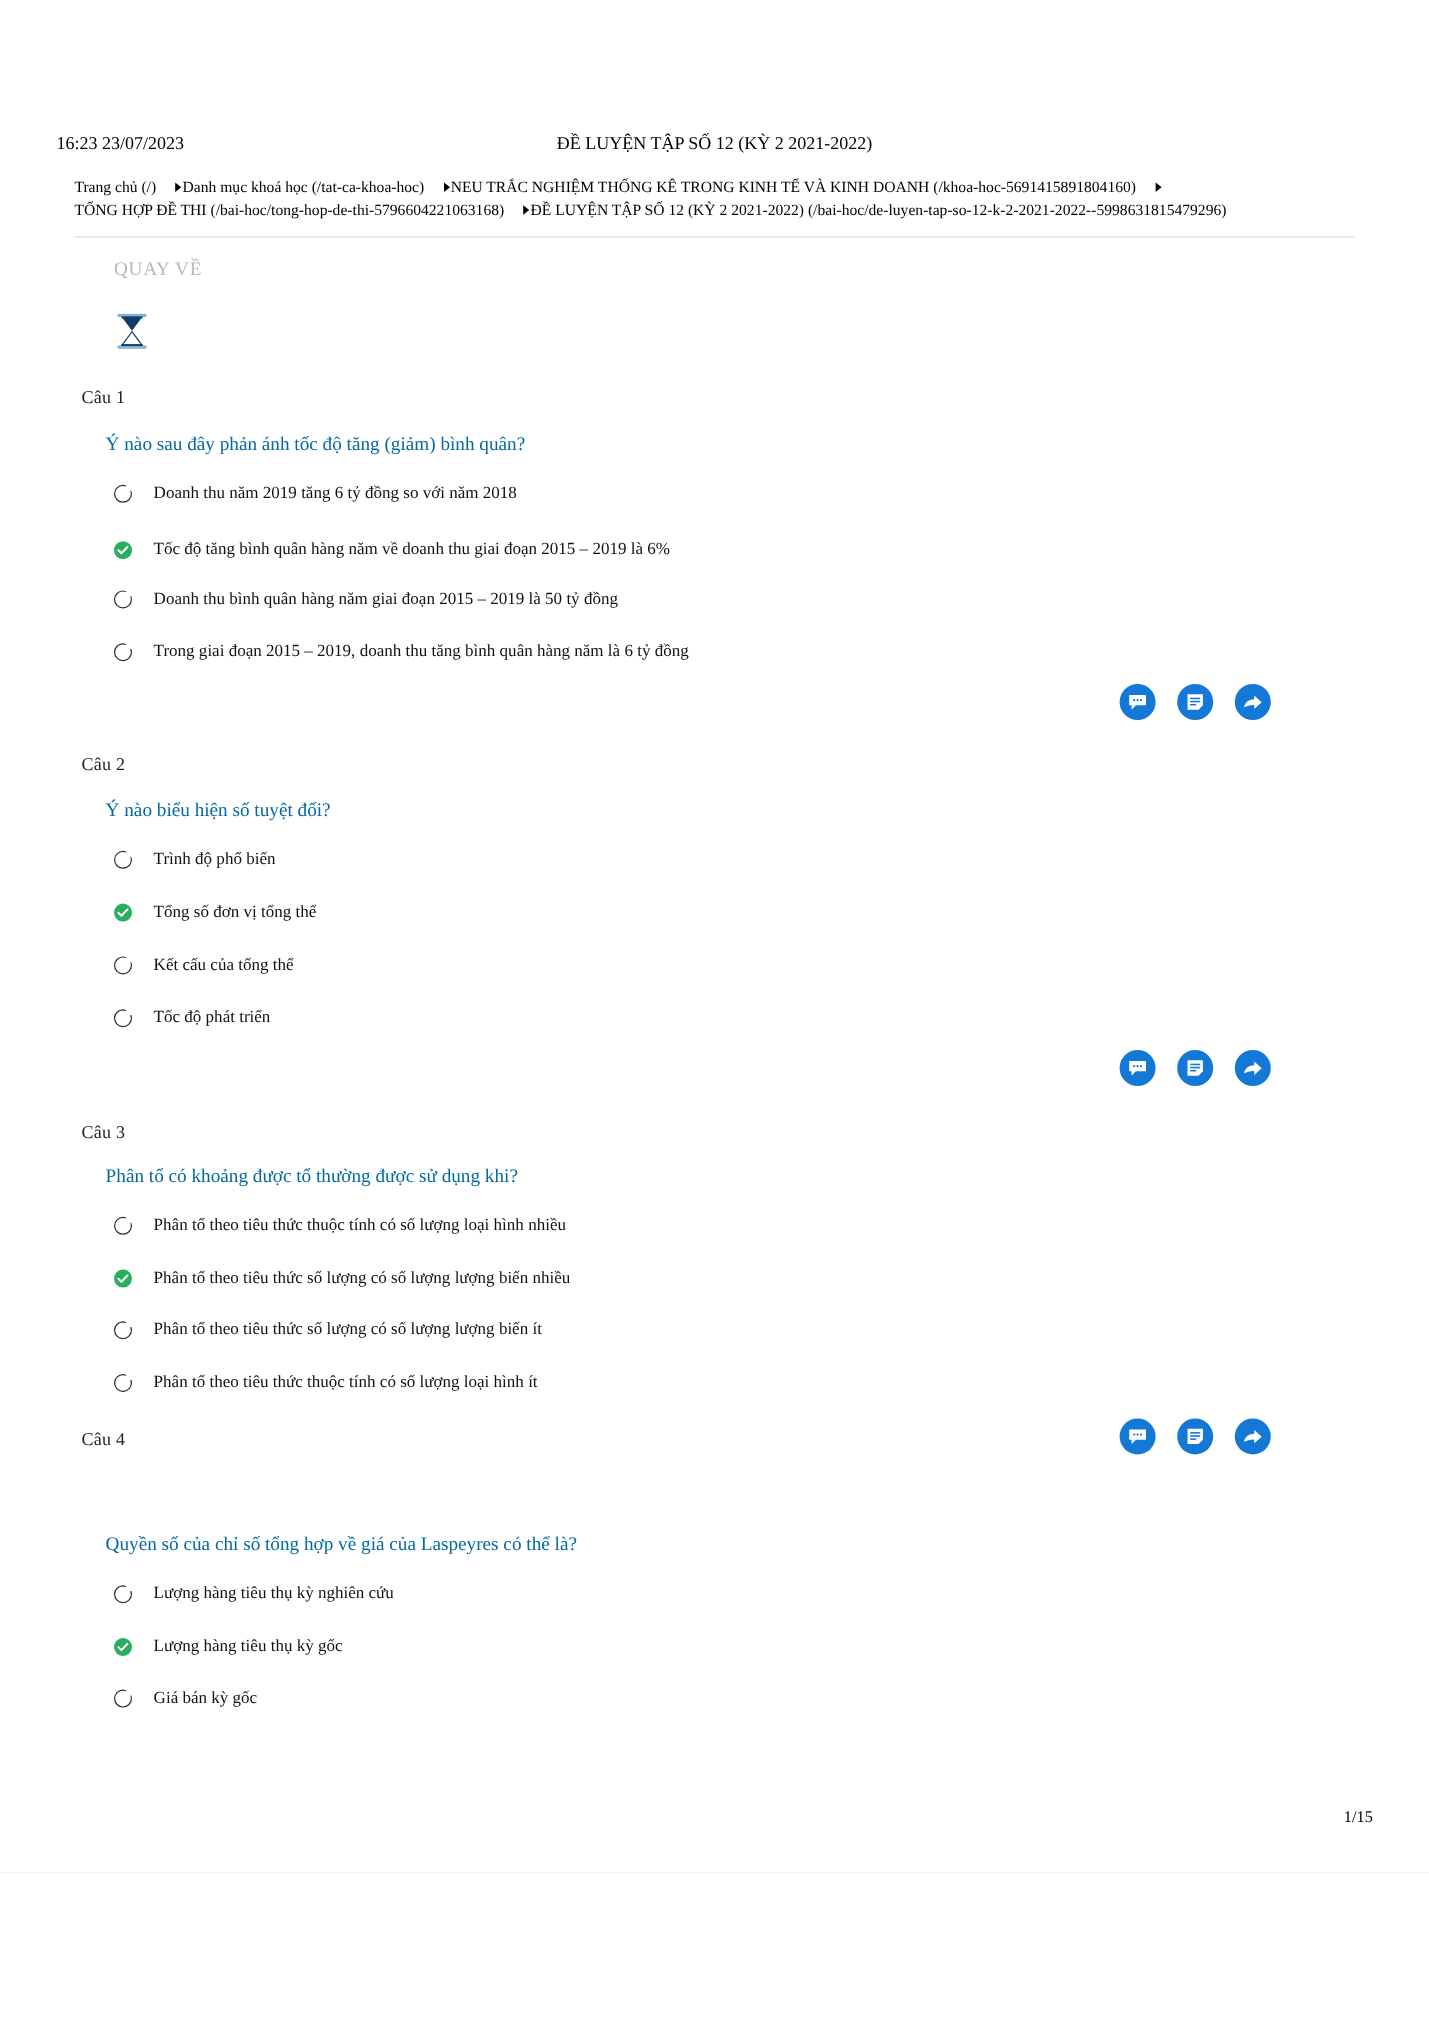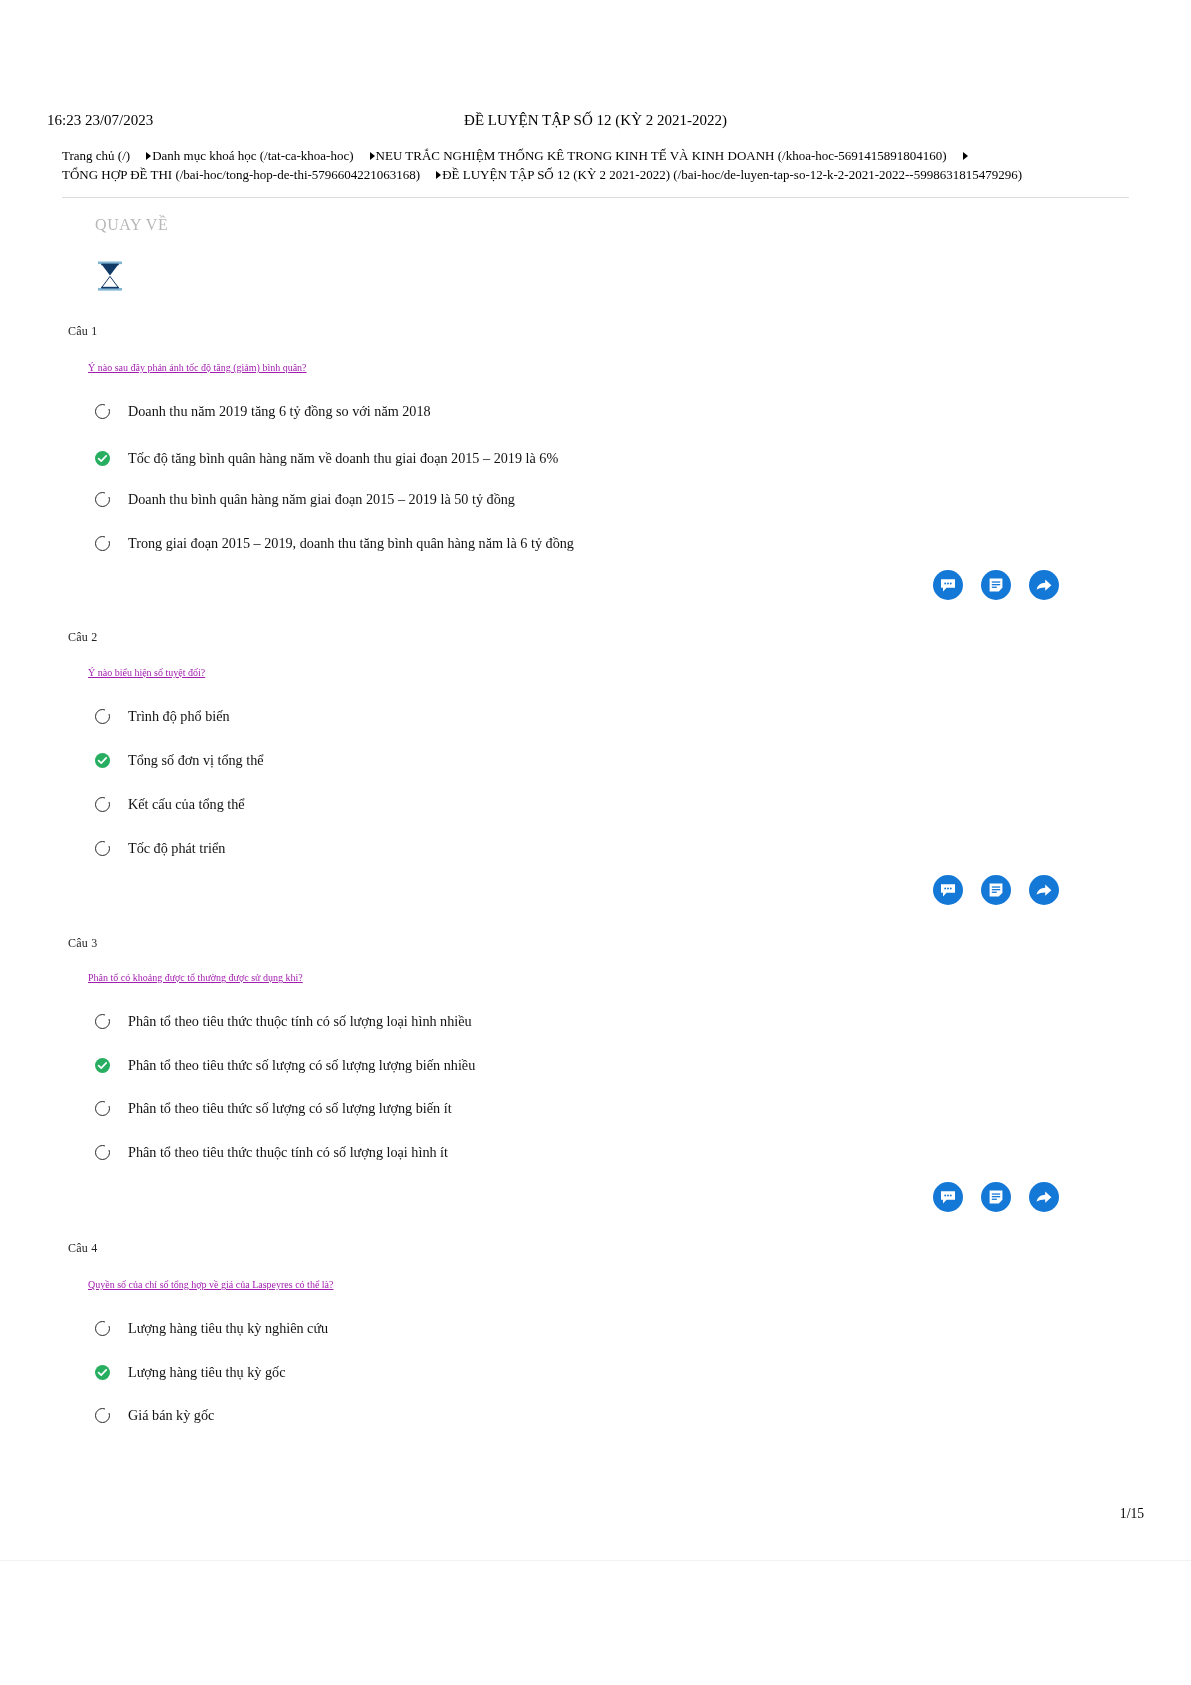--- a/index.html
+++ b/index.html
@@ -81,31 +81,30 @@
     top: 261px;
     width: 26px;
     height: 30px;
   }
 
   
   .question { position: absolute; left: 0; right: 0; }
   .q-num {
     position: absolute;
     left: 68px;
-    font-size: 12px;
+    font-size: 15px;
     color: #222;
     letter-spacing: .2px;
   }
   .q-text {
     position: absolute;
     left: 88px;
-    font-size: 10px;
-    color: #a21caf;
+    font-size: 16px;
+    color: #0369a1;
     white-space: nowrap;
-    text-decoration: underline;
   }
   .opt {
     position: absolute;
     left: 95px;
     height: 20px;
   }
   .opt .bullet {
     position: absolute;
     left: 0; top: 1px;
     width: 15px; height: 15px;
@@ -343,21 +342,21 @@
     </div>
     <div class="act-btn b3">
       <svg width="20" height="20" viewBox="0 0 20 20">
           <path d="M2.6 14.6c1.1-4.6 4.2-6.7 8.6-6.8V4.6l6.2 5.6-6.2 5.6v-3.2c-3.4-.1-5.9.7-8.6 2z" fill="#ffffff"></path>
         </svg>
     </div>
   </div>
 </div>
 
 <div class="question" style="top:0;">
-  <div class="q-num" style="top:1241px;text-align:center;">Câu 4</div>
+  <div class="q-num" style="top:1192px;text-align:center;">Câu 4</div>
   <div class="q-text" style="top:1279px;">Quyền số của chỉ số tổng hợp về giá của Laspeyres có thể là?</div>
 
   <div class="opt" style="top:1320px;">
     <span class="bullet empty"></span>
     <span class="label">Lượng hàng tiêu thụ kỳ nghiên cứu</span>
   </div>
   <div class="opt" style="top:1364px;">
     <span class="bullet checked">
       <svg width="15" height="15" viewBox="0 0 15 15">
           <path d="M3.6 7.6 L6.2 10.1 L11.2 4.8" stroke="#ffffff" stroke-width="1.7" fill="none" stroke-linecap="round" stroke-linejoin="round"></path>

